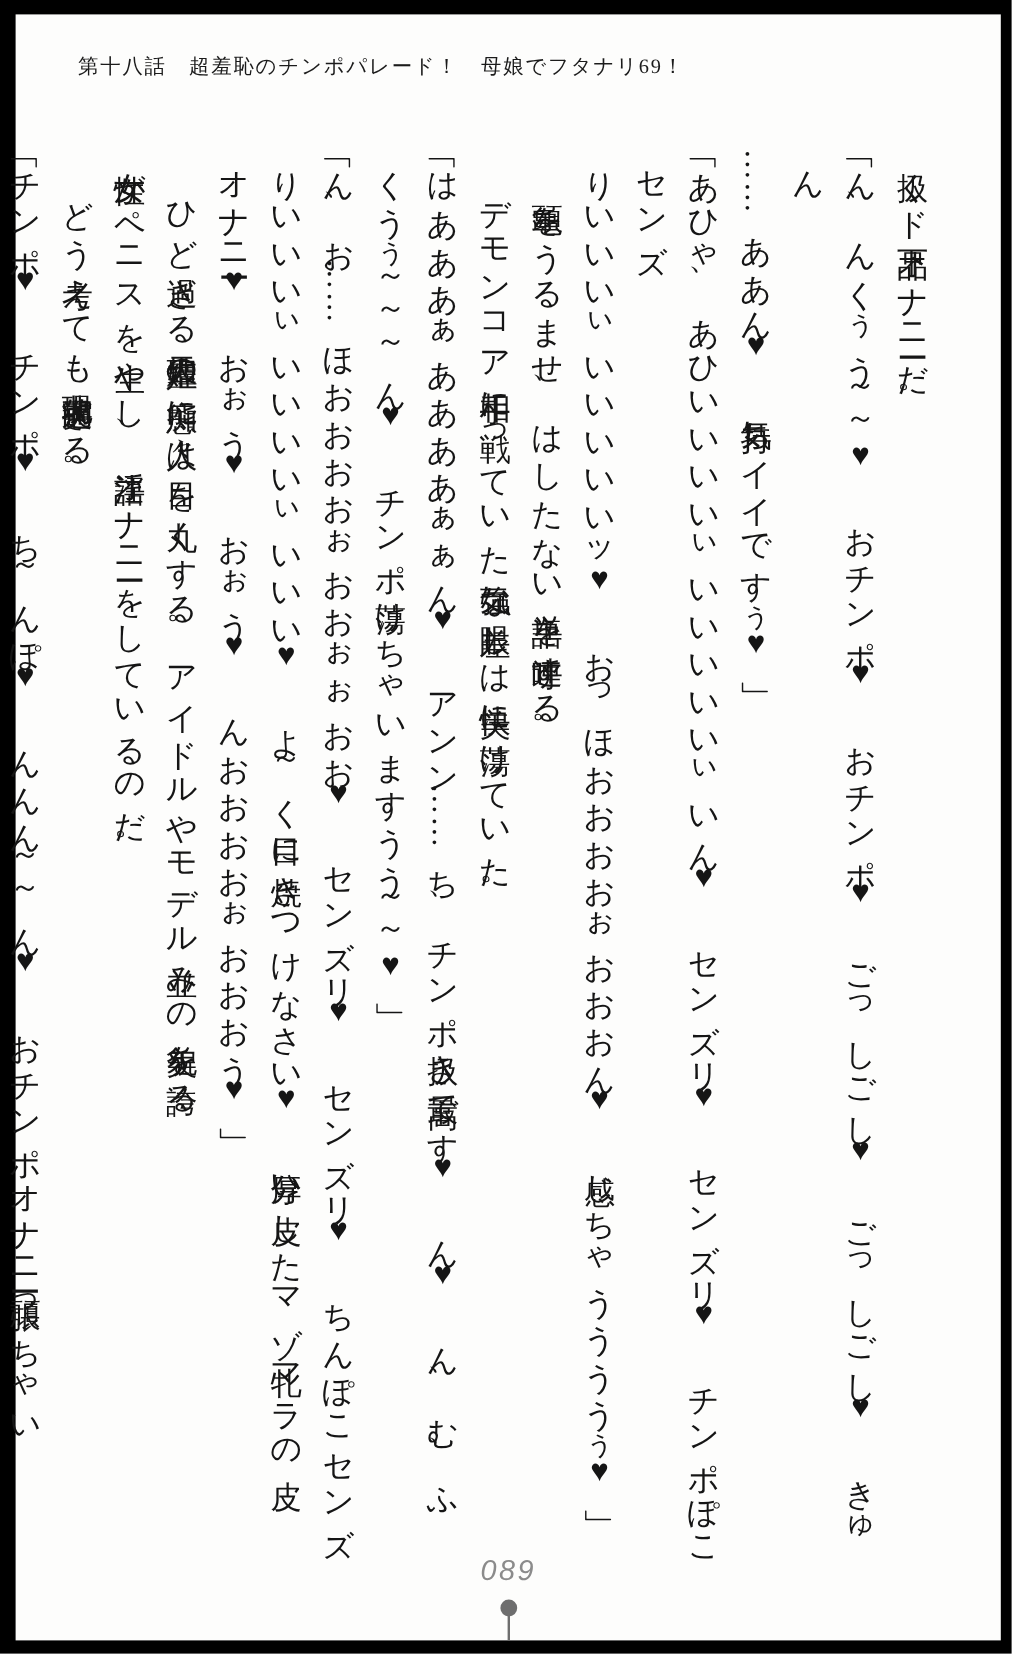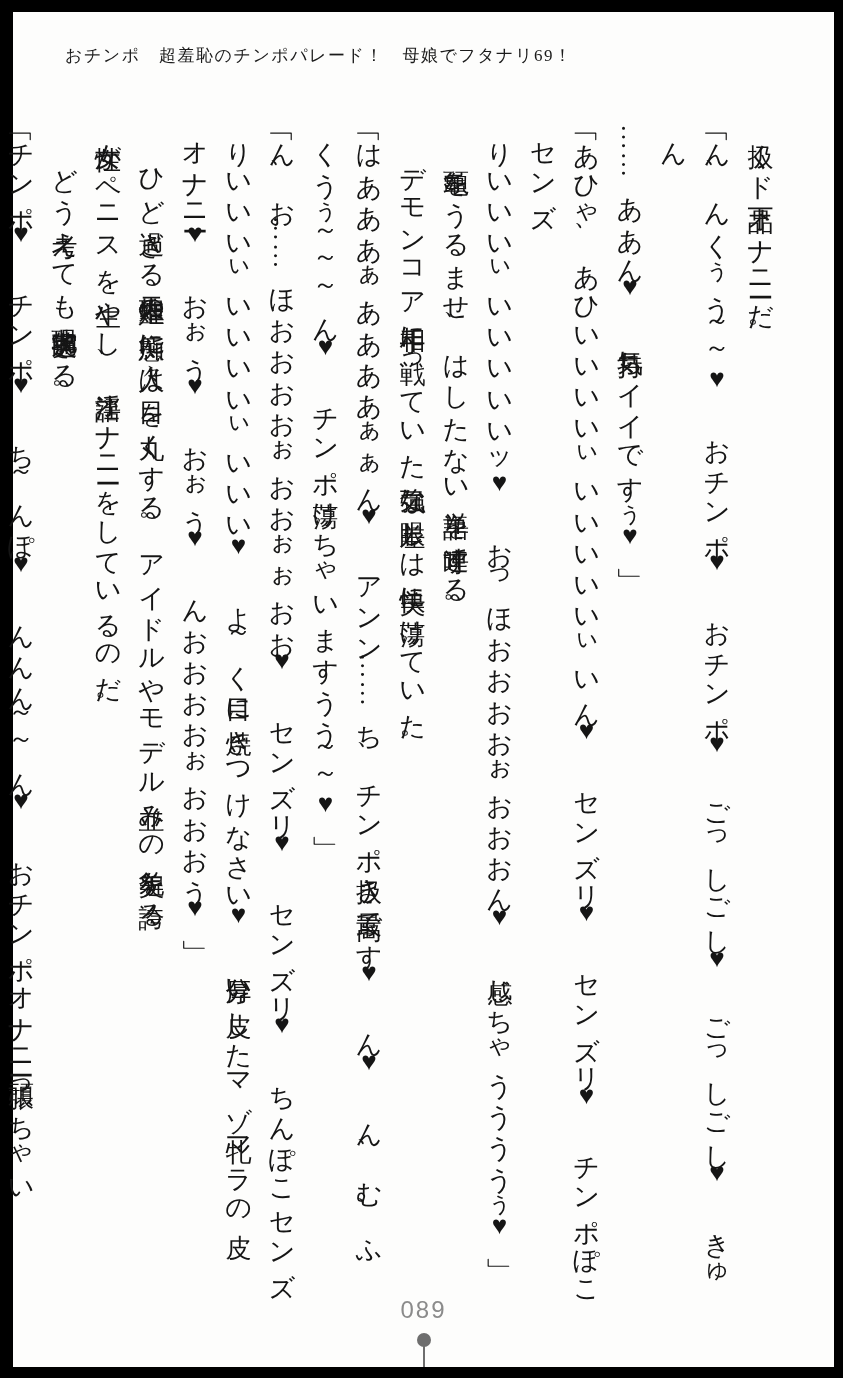--- a/index.html
+++ b/index.html
@@ -35,21 +35,21 @@
     letter-spacing: 1.5px;
     color: #151515;
   }
   .vertical-body p.col {
     margin: 0;
     padding: 0;
   }
   .vertical-body p.col.indent { text-indent: 1em; }
   .pagenum-wrap {
     position: absolute;
-    left: 0; right: 0; bottom: 0; top: 1284px;
+    left: 0; right: 0; bottom: 0; top: 1284px; font-style: italic;
   }
   .pagenum {
     position: absolute;
     left: 0; right: 0; top: 0;
     text-align: center;
     font-family: "Liberation Sans", "DejaVu Sans", sans-serif;
     font-size: 24px;
     letter-spacing: 2px;
     color: #8b8b8b;
   }
@@ -67,21 +67,21 @@
     transform: translateX(-50%);
     width: 2px;
     background: #6e6e6e;
   }
 </style>
 </head>
 <body>
 
 <div class="page">
 
-  <div class="header">おチンポ　超羞恥のチンポパレード！　母娘でフタナリ69！</div>
+  <div class="header">第十八話　超羞恥のチンポパレード！　母娘でフタナリ69！</div>
 
   <div class="vertical-body">
       <p class="col">扱くド下品オナニーだ。</p>
       <p class="col">「ん、んくぅう～～♥　おチンポ♥　おチンポ♥　ごっしごし♥　ごっしごし♥　きゅん</p>
       <p class="col">……ああん♥　気持ちイイですぅ♥」</p>
       <p class="col">「あひゃ、あひいいいいぃいいいいいぃいん♥　センズリ♥　センズリ♥　チンポぽこセンズ</p>
       <p class="col">りいいいぃいいいいいッ♥　おっほおおおおぉおおおん♥　感じちゃううううぅ♥」</p>
       <p class="col indent">亀頭をうるませ、はしたない単語を連呼する。</p>
       <p class="col indent">デモンコア相手に戦っていた強気な眼差しは快美に蕩けていた。</p>
       <p class="col">「はあああぁああああぁぁん♥　アンン……ち、チンポ扱き最高です♥　ん♥　ん、む、ふ</p>

